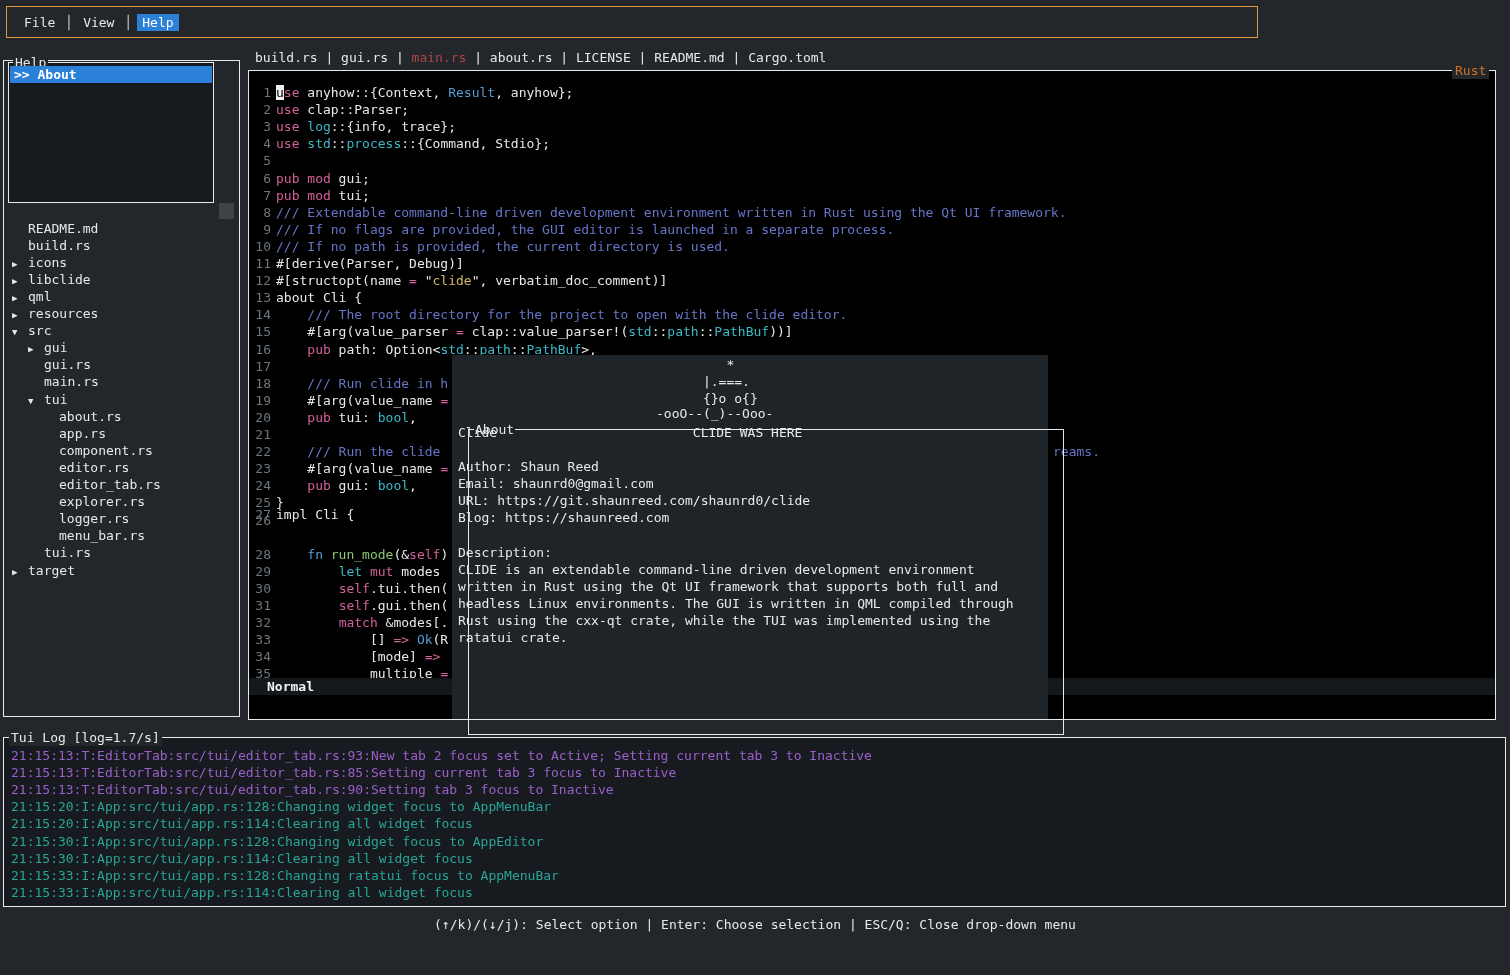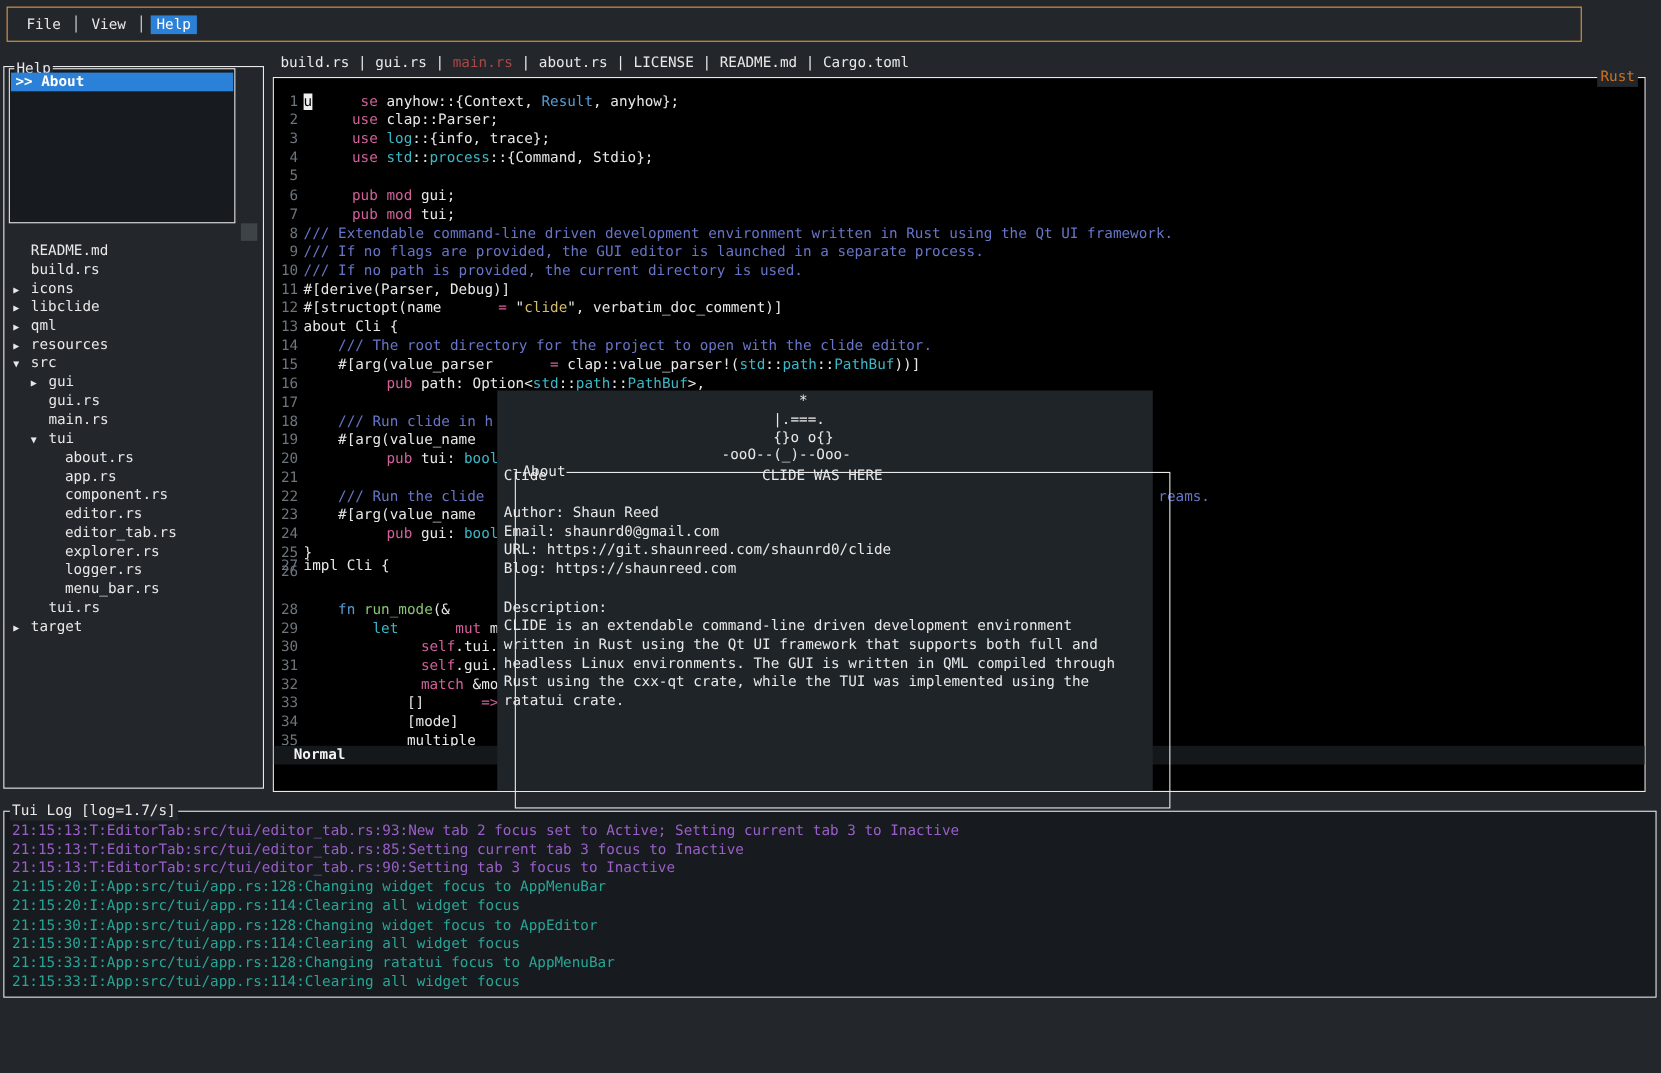--- a/index.html
+++ b/index.html
@@ -5,21 +5,21 @@
   * { margin:0; padding:0; box-sizing:border-box; }
   html,body { width:1510px; height:975px; overflow:hidden; }
   body {
     position:relative;
     background:var(--page_bg);
     font-family:"DejaVu Sans Mono", monospace;
     font-size:13px; line-height:17px;
     color:var(--text_fg);
   }
   
-  #menu-bar { position:absolute; left:6px; top:6px; width:1432px; height:32px;
+  #menu-bar { position:absolute; left:6px; top:6px; width:1252px; height:32px;
     border:1px solid var(--menu_border); }
   #menu-items { position:absolute; left:12px; top:7px; white-space:pre; }
   .menu-item { padding:1px 5px; }
   .menu-item.sel { background:var(--selection_blue); color:#fff; }
   .menu-sep { color:#cfd4d8; padding:0 5px; }
   
   #explorer-panel { position:absolute; left:3px; top:60px; width:237px; height:657px;
     border:1px solid var(--panel_border); }
   .tree-row { position:absolute; left:0; width:100%; height:17px; }
   .tree-arrow { position:absolute; top:2px; font-size:9px; color:var(--text_fg); }
@@ -40,21 +40,21 @@
   .tab.active { color:var(--active_tab_red); }
   .tab-sep { color:var(--text_fg); white-space:pre; }
   #editor-panel { position:absolute; left:248px; top:70px; width:1248px; height:650px;
     border:1px solid var(--panel_border); background:var(--editor_bg); }
   #rust-badge { position:absolute; left:1452px; top:62px; padding:0 3px;
     color:var(--rust_badge_orange); background:var(--page_bg); z-index:2; }
   .cl { position:absolute; left:6px; height:17px; white-space:pre; }
   .ln { display:inline-block; width:16px; text-align:right; color:var(--line_number_gray);
     margin-right:5px; }
   .seg-fg { color:var(--text_fg); }
-  .seg-kw { color:var(--keyword_pink);padding-left:44px; }
+  .seg-kw { color:var(--keyword_pink); }
   .seg-cyan { color:var(--type_cyan); }
   .seg-blue { color:var(--func_blue); }
   .seg-green { color:var(--func_green); }
   .seg-doc { color:var(--doc_comment_blue); }
   .seg-str { color:var(--string_yellow);text-align:center; }
   .seg-cursor { background:#f0f0f0; color:#000; }
   #mode-bar { position:absolute; left:0; top:607px; width:100%; height:17px;
     background:var(--statusbar_bg); z-index:1; }
   #mode-bar span { margin-left:18px; font-weight:bold; color:#f2f2f2; }
   #overflow-fragment { position:absolute; left:804px; top:372px;
@@ -253,13 +253,14 @@
       <div class="log-entry log-info" style="top: 60.3px;">21:15:20:I:App:src/tui/app.rs:128:Changing widget focus to AppMenuBar</div>
       <div class="log-entry log-info" style="top: 77.4px;">21:15:20:I:App:src/tui/app.rs:114:Clearing all widget focus</div>
       <div class="log-entry log-info" style="top: 94.5px;">21:15:30:I:App:src/tui/app.rs:128:Changing widget focus to AppEditor</div>
       <div class="log-entry log-info" style="top: 111.6px;">21:15:30:I:App:src/tui/app.rs:114:Clearing all widget focus</div>
       <div class="log-entry log-info" style="top: 128.7px;">21:15:33:I:App:src/tui/app.rs:128:Changing ratatui focus to AppMenuBar</div>
       <div class="log-entry log-info" style="top: 145.8px;">21:15:33:I:App:src/tui/app.rs:114:Clearing all widget focus</div>
     </div>
 </div>
 
 <div id="help-bar">
+  <div>(↑/k)/(↓/j): Select option | Enter: Choose selection | ESC/Q: Close drop-down menu</div>
 </div>
 
 </body></html>

